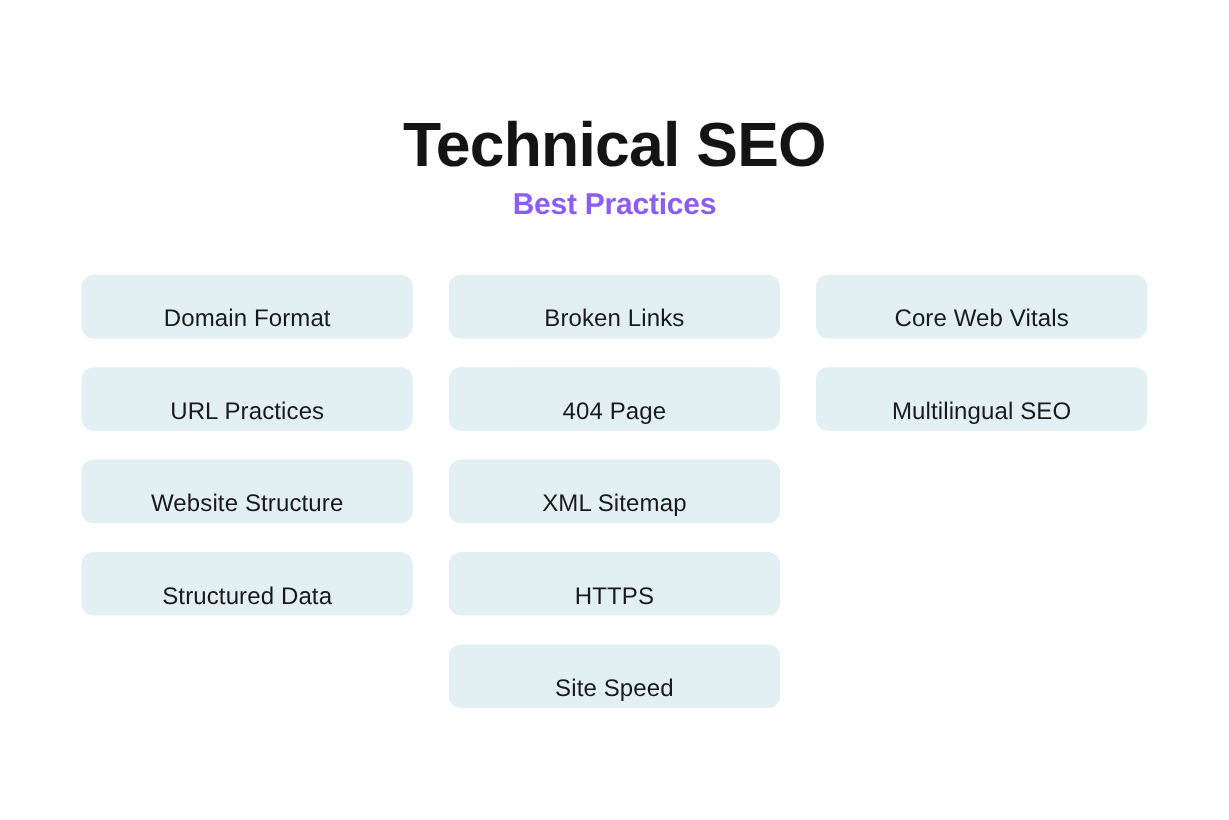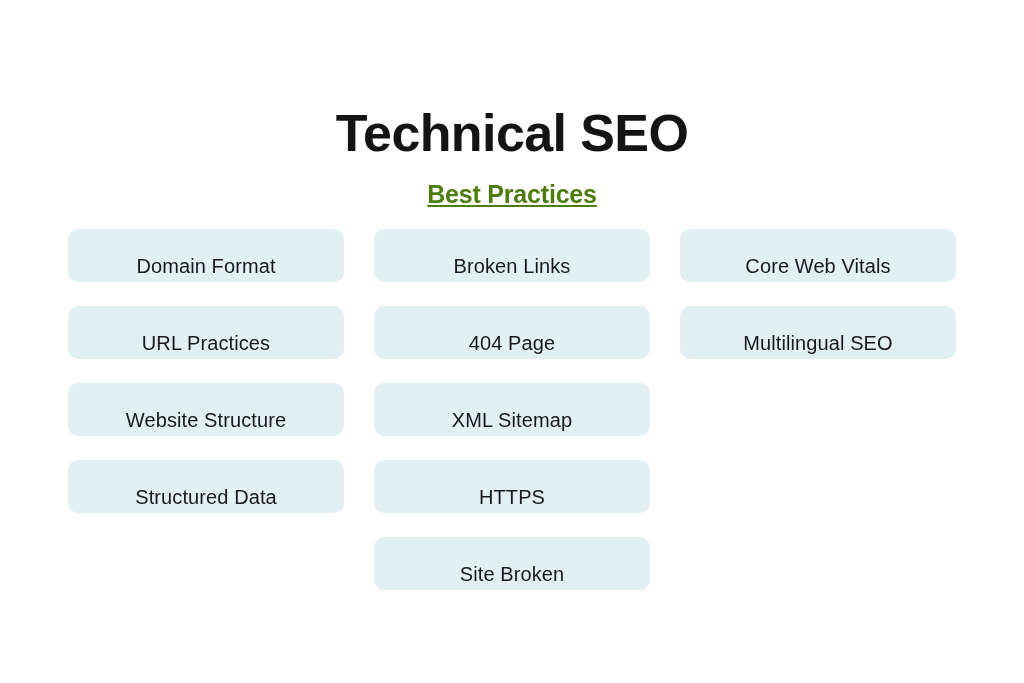--- a/index.html
+++ b/index.html
@@ -25,41 +25,40 @@
   
   .header {
     position: absolute;
     left: 0;
     top: 92px;
     width: 1024px;
     text-align: center;
   }
 
   .main-title {
-    margin: 12px;
+    margin: 0;
     font-family: "Liberation Sans", "DejaVu Sans", sans-serif;
     font-size: 52px;
     font-weight: 700;
     letter-spacing: -0.6px;
     line-height: 58px;
     color: #141414;
     white-space: nowrap;
   }
 
   .sub-title {
     margin: 0;
     padding-top: 4px;
     font-family: "Liberation Sans", "DejaVu Sans", sans-serif;
     font-size: 25px;
     font-weight: 700;
     letter-spacing: -0.2px;
     line-height: 32px;
-    color: #4d7c0f;
+    color: #8b5cf6;
     white-space: nowrap;
-    text-decoration: underline;
   }
 
   
   .grid {
     position: absolute;
     left: 68px;
     top: 229px;
     width: 888px;
     display: grid;
     grid-template-columns: 276px 276px 276px;
@@ -130,21 +129,21 @@
       <div class="card">
         <span class="card-label">404 Page</span>
       </div>
       <div class="card">
         <span class="card-label">XML Sitemap</span>
       </div>
       <div class="card">
         <span class="card-label">HTTPS</span>
       </div>
       <div class="card">
-        <span class="card-label">Site Broken</span>
+        <span class="card-label">Site Speed</span>
       </div>
     </div>
 
     <div class="column">
       <div class="card">
         <span class="card-label">Core Web Vitals</span>
       </div>
       <div class="card">
         <span class="card-label">Multilingual SEO</span>
       </div>

